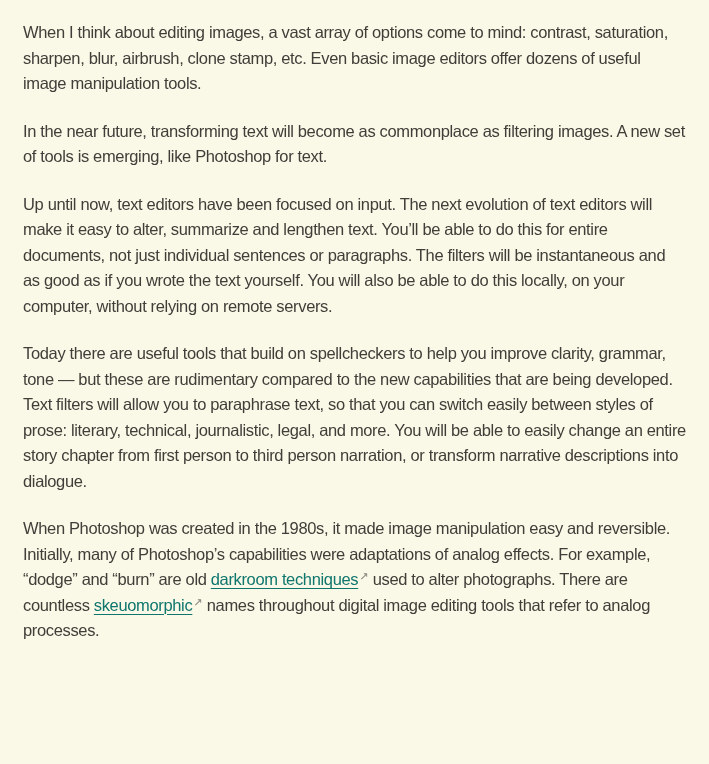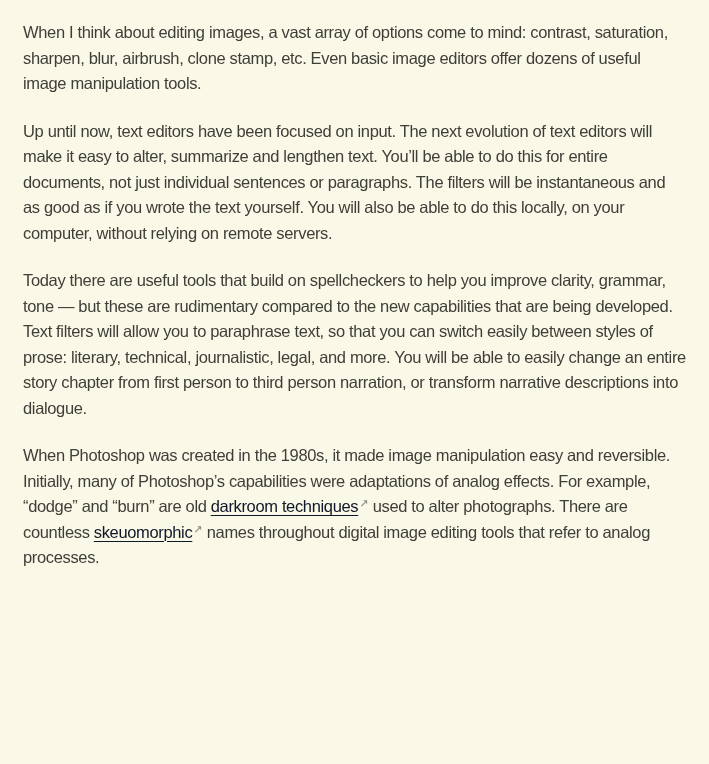--- a/index.html
+++ b/index.html
@@ -20,21 +20,21 @@
     font-size: 16.5px;
     line-height: 25.5px;
     letter-spacing: -0.35px;
     color: #403E39;
     text-align: left;
   }
   .article p {
     margin: 0 0 22px 0;
   }
   .article a {
-    color: #0f172a;
+    color: #0f766e;
     text-decoration: underline;
     text-decoration-thickness: 1px;
     text-underline-offset: 3px;
     cursor: pointer;
   }
   .ext-arrow {
     display: inline-block;
     font-size: 11px;
     line-height: 11px;
     color: #8B8680;
@@ -42,16 +42,17 @@
     margin-left: 1px;
     letter-spacing: 0;
     text-decoration: none;
   }
 </style>
 </head>
 <body>
 
 <main class="article">
     <p><span>When I think about editing images, a vast array of options come to mind: contrast, saturation, sharpen, blur, airbrush, clone stamp, etc. Even basic image editors offer dozens of useful image manipulation tools.</span></p>
+    <p><span>In the near future, transforming text will become as commonplace as filtering images. A new set of tools is emerging, like Photoshop for text.</span></p>
     <p><span>Up until now, text editors have been focused on input. The next evolution of text editors will make it easy to alter, summarize and lengthen text. You’ll be able to do this for entire documents, not just individual sentences or paragraphs. The filters will be instantaneous and as good as if you wrote the text yourself. You will also be able to do this locally, on your computer, without relying on remote servers.</span></p>
     <p><span>Today there are useful tools that build on spellcheckers to help you improve clarity, grammar, tone — but these are rudimentary compared to the new capabilities that are being developed. Text filters will allow you to paraphrase text, so that you can switch easily between styles of prose: literary, technical, journalistic, legal, and more. You will be able to easily change an entire story chapter from first person to third person narration, or transform narrative descriptions into dialogue.</span></p>
     <p><span>When Photoshop was created in the 1980s, it made image manipulation easy and reversible. Initially, many of Photoshop’s capabilities were adaptations of analog effects. For example, “dodge” and “burn” are old </span><a>darkroom techniques</a><span class="ext-arrow">↗</span><span> used to alter photographs. There are countless </span><a>skeuomorphic</a><span class="ext-arrow">↗</span><span> names throughout digital image editing tools that refer to analog processes.</span></p>
   </main>
 
 </body></html>

